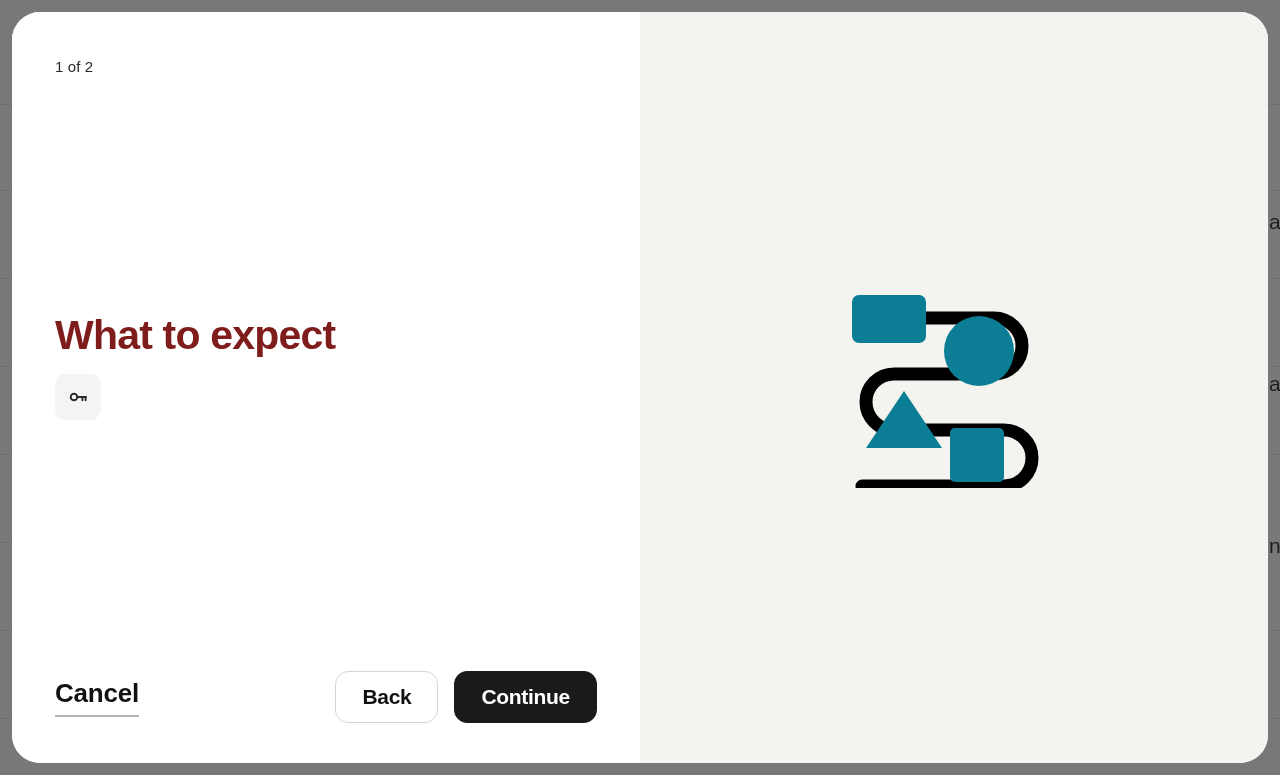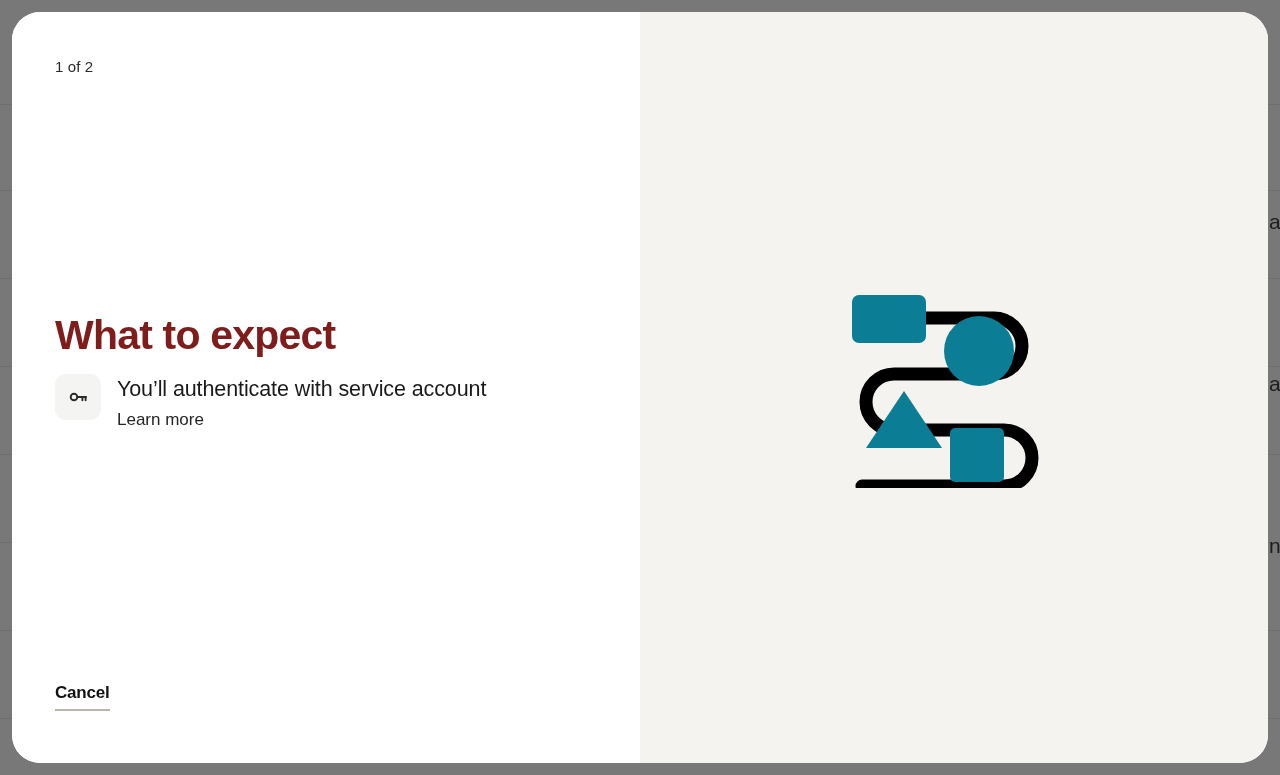--- a/index.html
+++ b/index.html
@@ -129,21 +129,21 @@
     position: absolute;
     left: 43px;
     right: 43px;
     bottom: 40px;
     height: 52px;
     display: flex;
     align-items: center;
   }
 
   #cancel-button {
-    font-size: 17px;
+    font-size: 26px;
     font-weight: bold;
     color: #111111;
     background: none;
     border: none;
     padding: 0 0 6px 0;
     border-bottom: 2px solid #b9b6b0;
     cursor: pointer;
     font-family: inherit;
     letter-spacing: -0.2px;
   }
@@ -221,32 +221,32 @@
 
       <div class="feature-row">
         <span class="feature-icon">
           <svg width="24" height="24" viewBox="0 0 24 24" fill="none">
             <circle cx="8" cy="12" r="3.3" stroke="#2b2b2b" stroke-width="1.9"></circle>
             <path d="M11.3 12 H20" stroke="#2b2b2b" stroke-width="1.9" stroke-linecap="round"></path>
             <path d="M16.4 12 V15.2" stroke="#2b2b2b" stroke-width="1.9" stroke-linecap="round"></path>
             <path d="M19.6 12 V15.2" stroke="#2b2b2b" stroke-width="1.9" stroke-linecap="round"></path>
           </svg>
         </span>
-        <div class="feature-texts">
-          <div class="feature-label">You’ll authenticate with service account</div>
-          <div class="feature-link">Learn more</div>
-        </div>
       </div>
 
 
     </div>
 
     <div id="footer">
       <button id="cancel-button">Cancel</button>
 
+      <div id="footer-actions">
+        <button class="btn" id="back-button">Back</button>
+        <button class="btn" id="continue-button">Continue</button>
+      </div>
     </div>
 
   </div>
 
   <div id="right-pane">
     <svg id="illustration" width="220" height="200" viewBox="0 0 220 200">
 
       <path d="M55 30 H150 a28 28 0 0 1 0 56 H50 a28 28 0 0 0 0 56 H160 a28 28 0 0 1 0 56 H18" stroke="#000000" stroke-width="13" fill="none" stroke-linecap="round" stroke-linejoin="round"></path>
 
       <rect x="8" y="7" width="74" height="48" rx="7" fill="#0B7E96"></rect>

